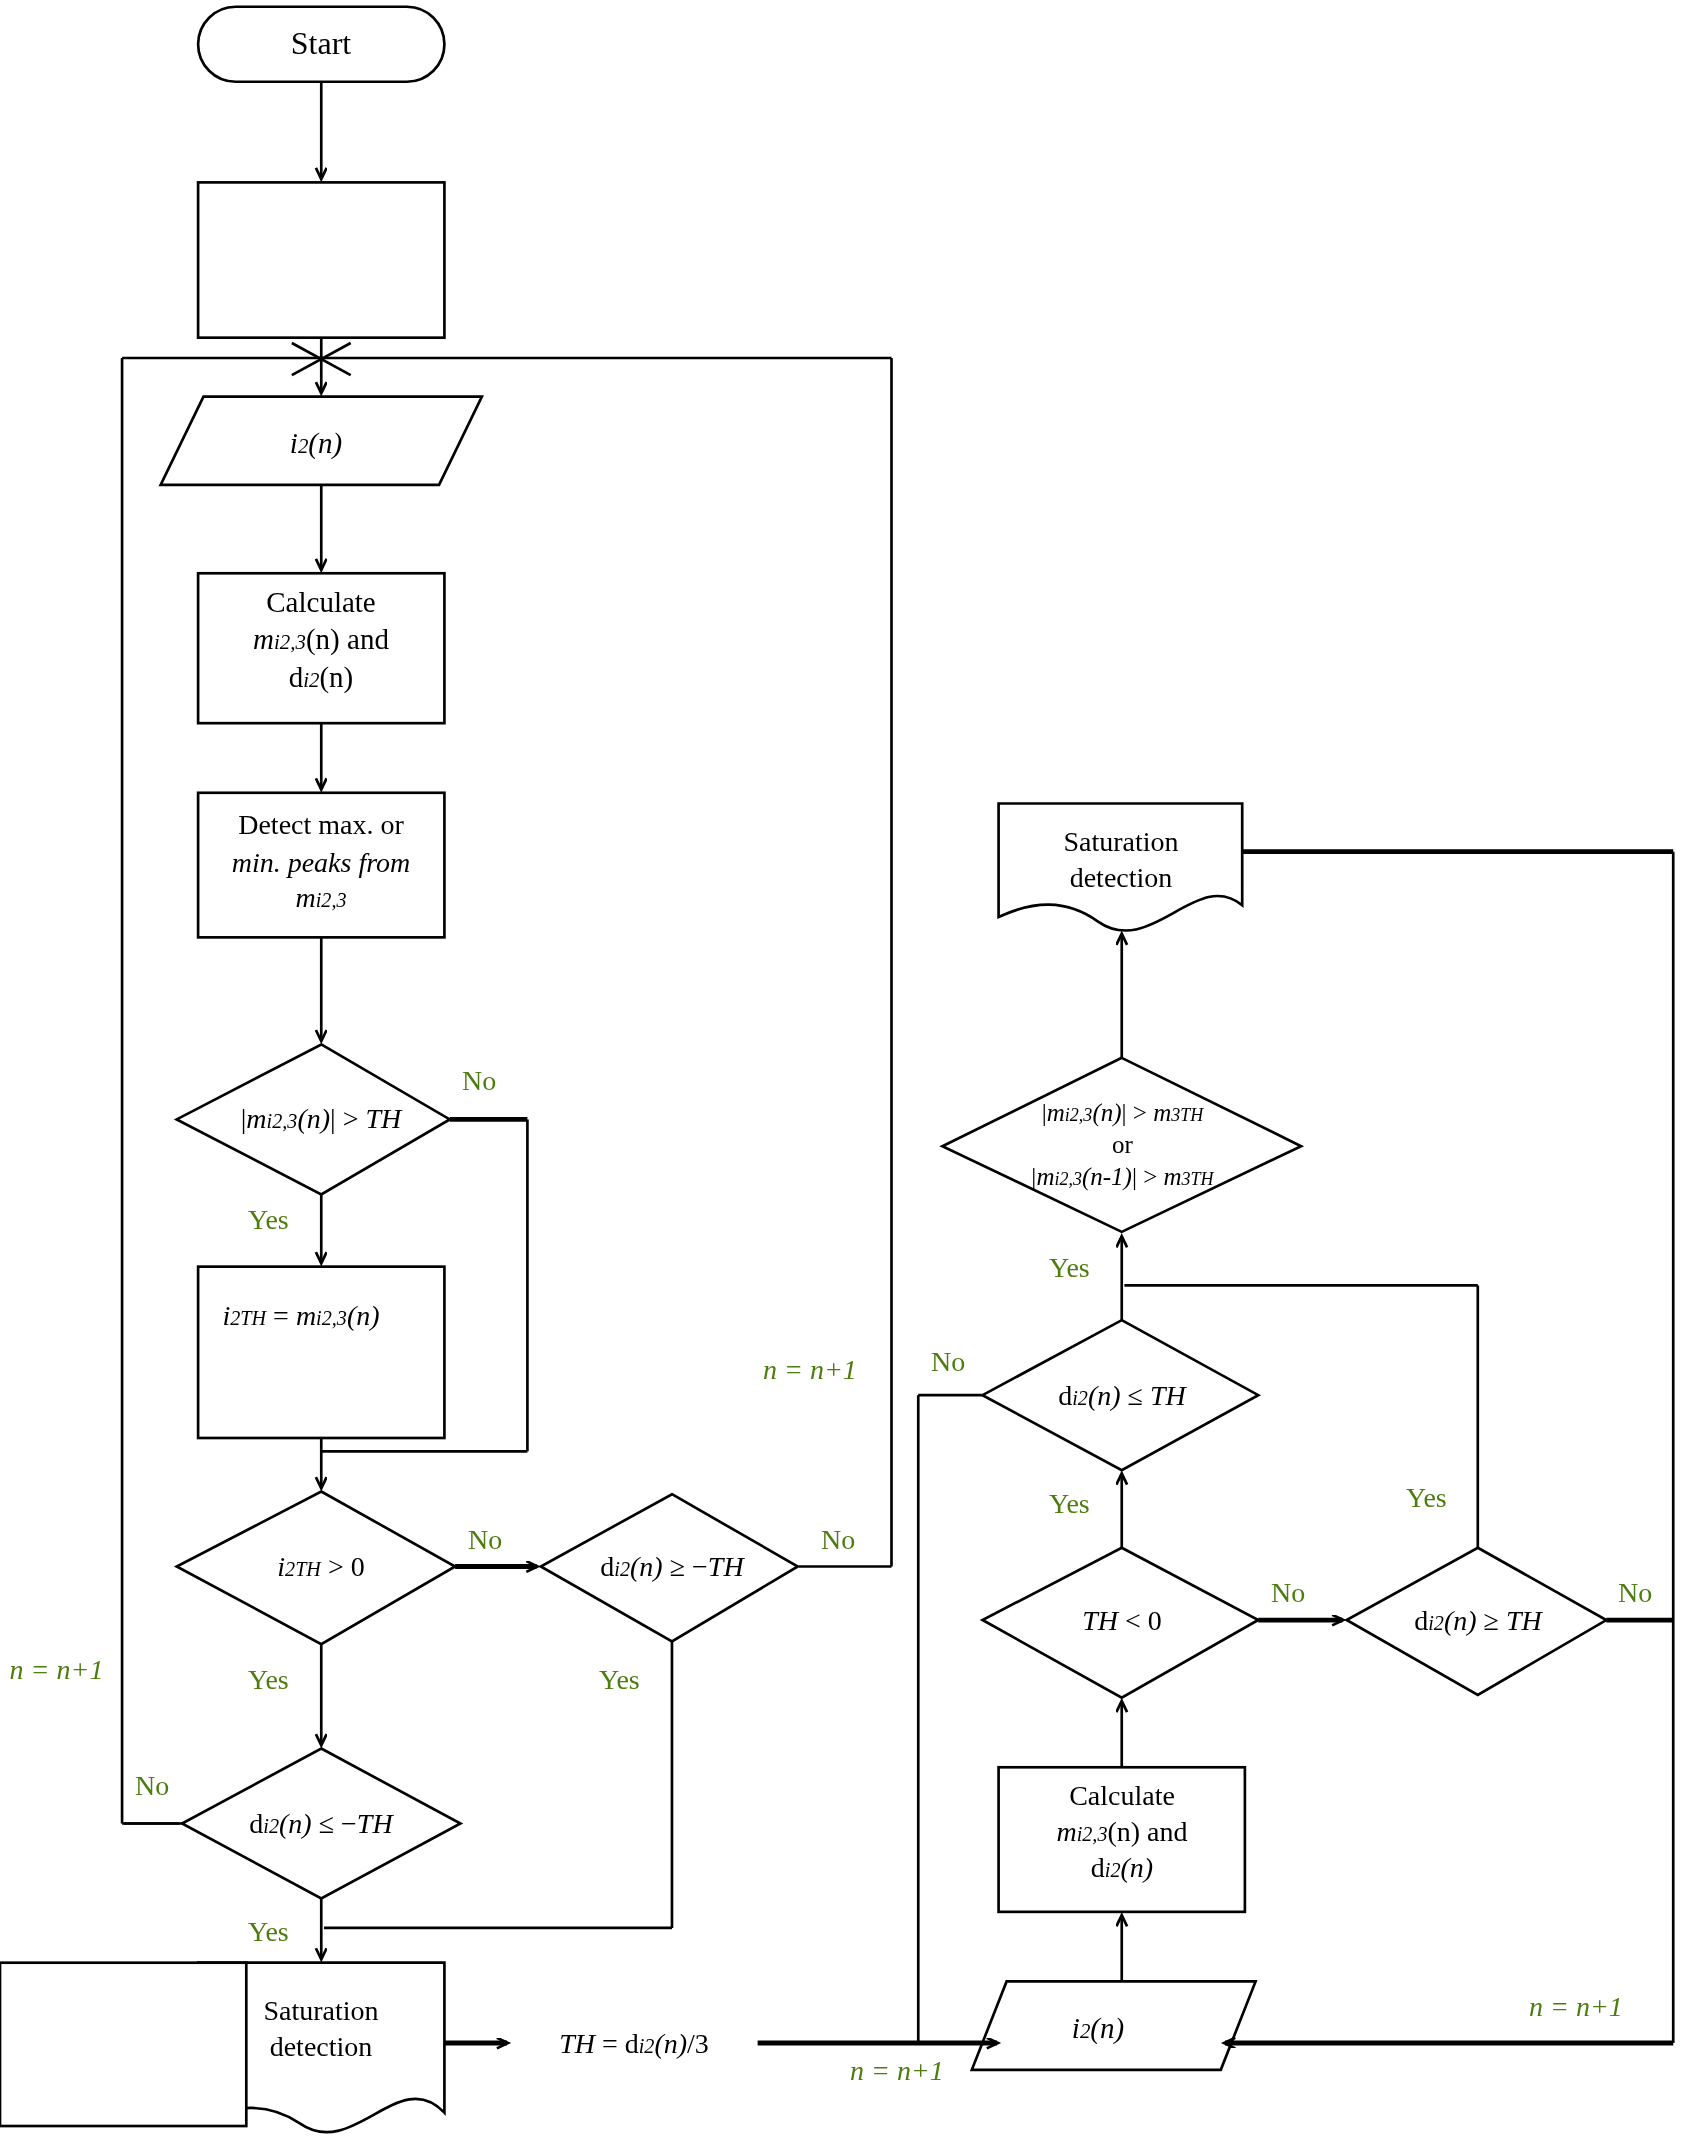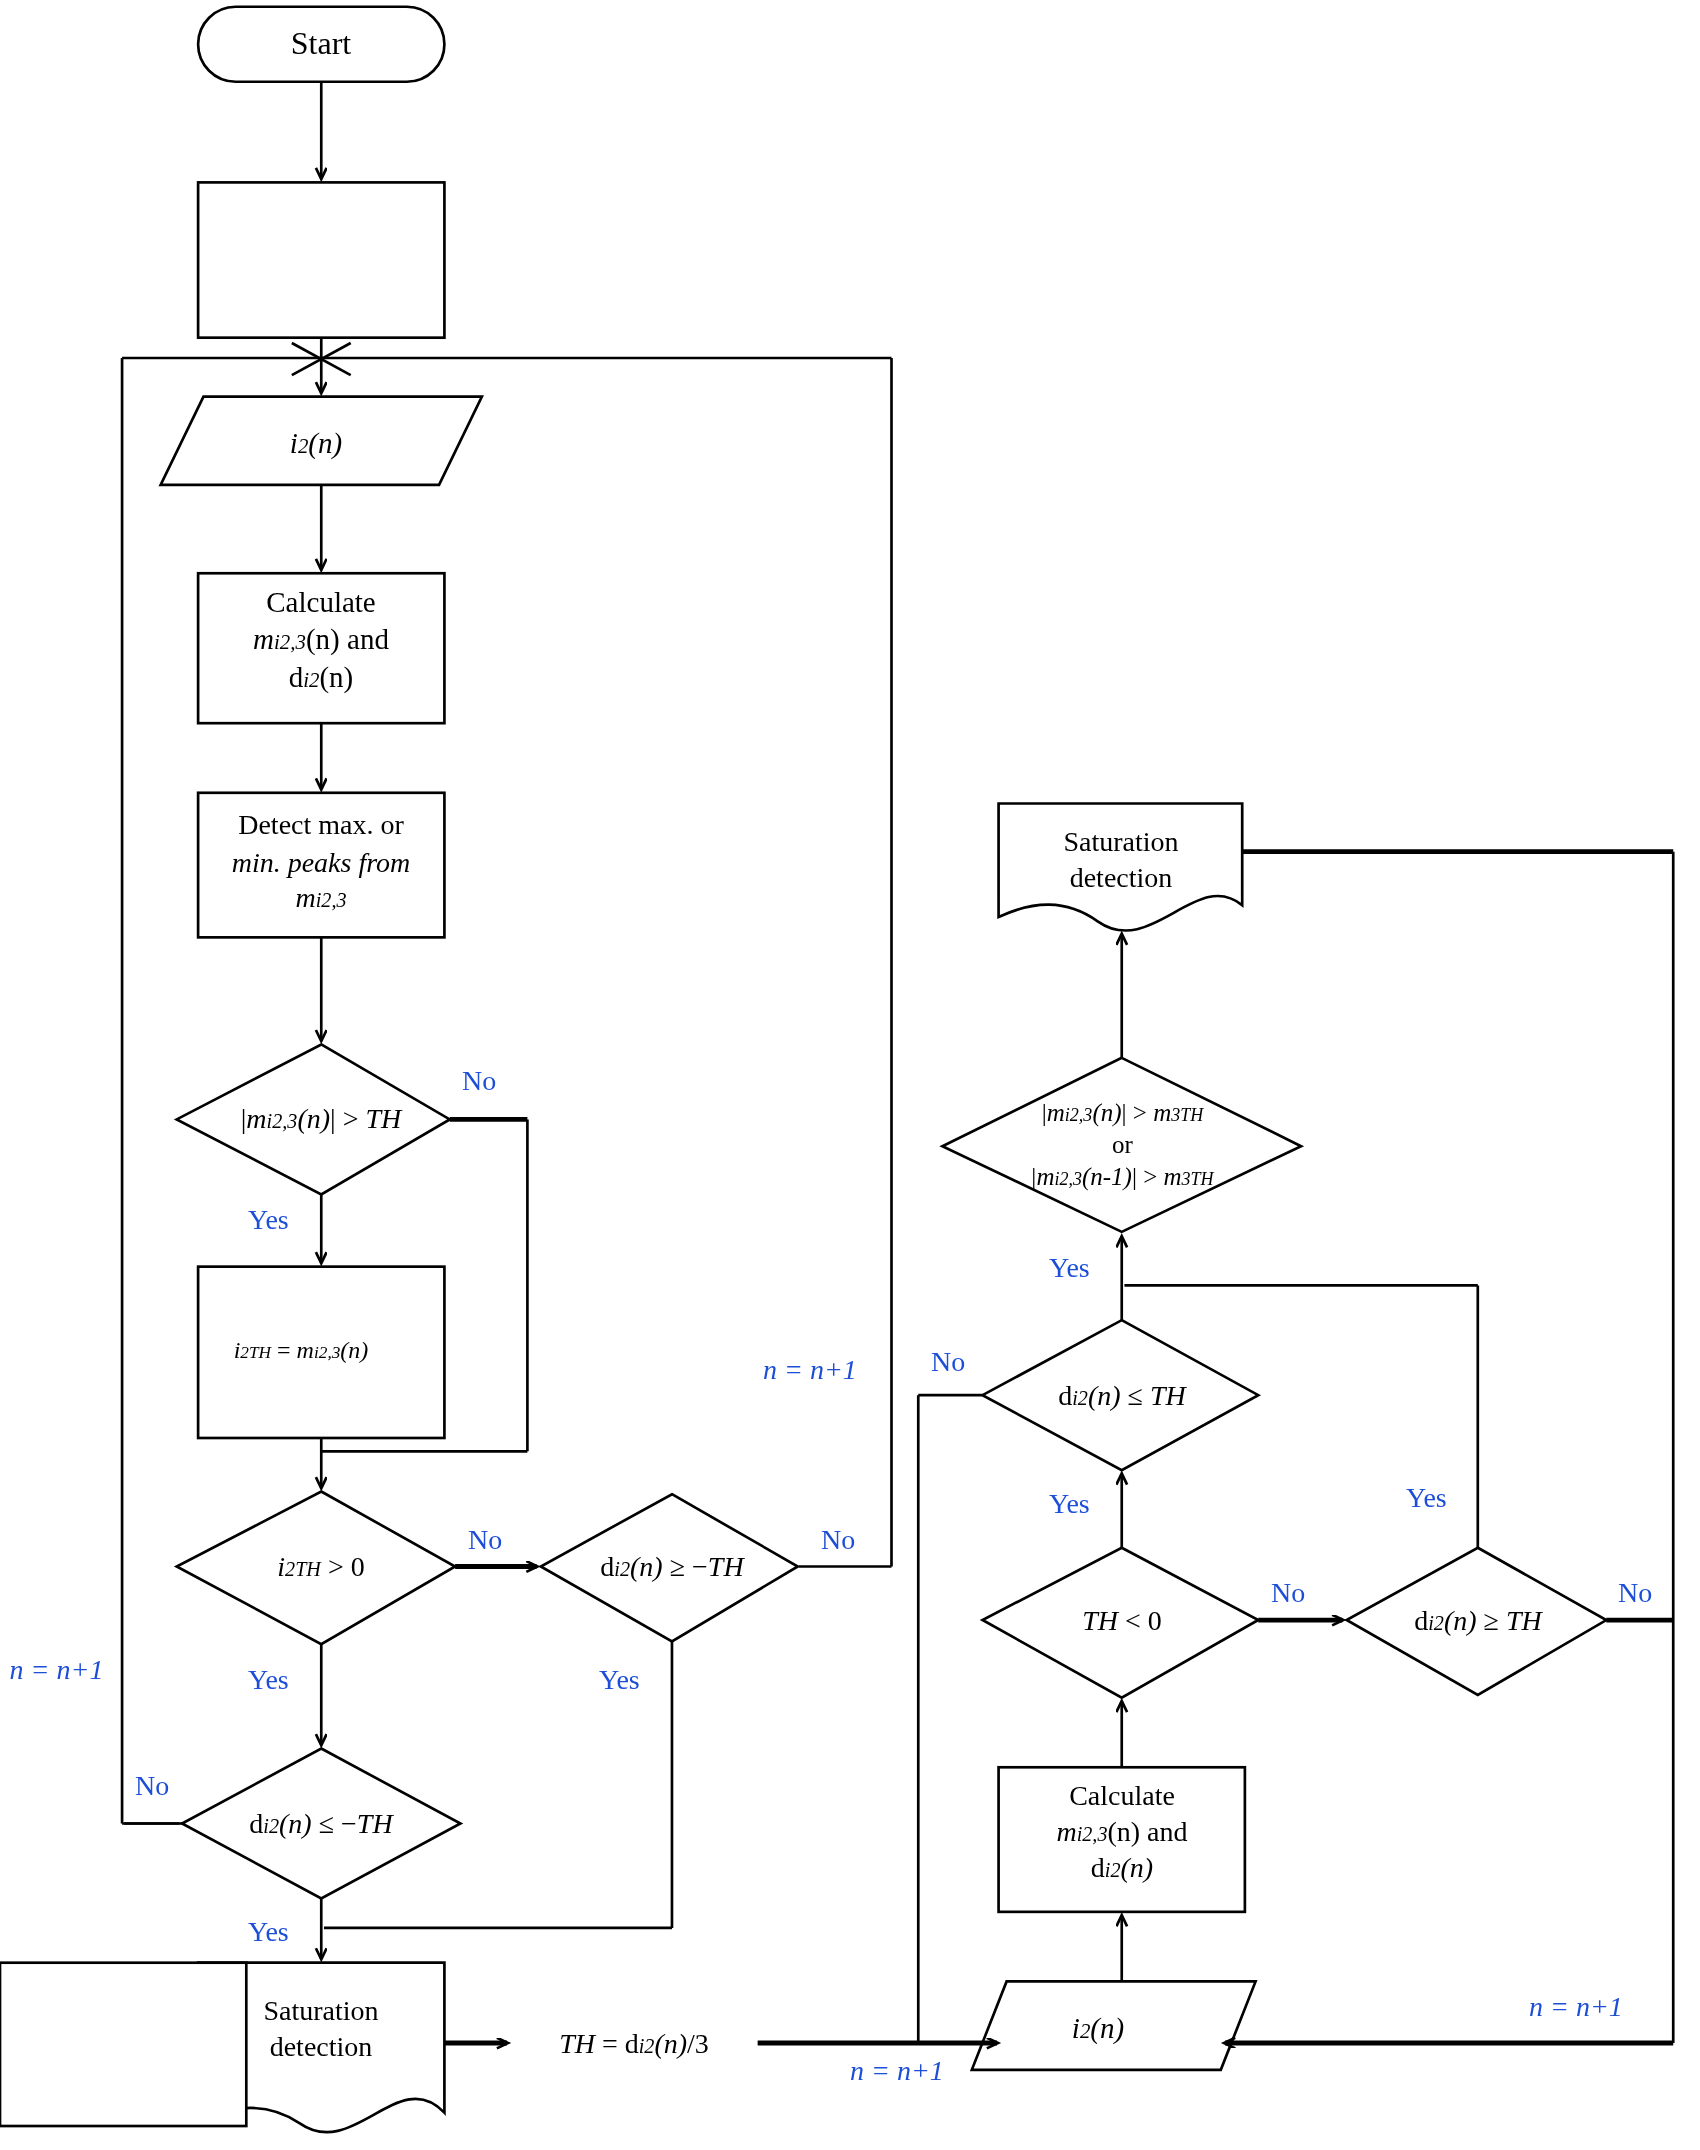--- a/index.html
+++ b/index.html
@@ -4,21 +4,21 @@
 <style>
   html,body{margin:0;padding:0;background:#ffffff;}
   #root{position:relative;width:1700px;height:2151px;background:#ffffff;
         font-family:"Liberation Serif","DejaVu Serif",serif;}
   svg{position:absolute;left:0;top:0;width:1700px;height:2151px;}
   .shp{fill:#ffffff;stroke:#000000;stroke-width:5;}
   .ln{stroke:#000000;stroke-width:5;fill:none;}
   .ln-thick{stroke:#000000;stroke-width:9;fill:none;}
   .node-label{position:absolute;text-align:center;line-height:1.18;
               color:#000;pointer-events:none;white-space:nowrap;}
-  .edge-label{position:absolute;color:#1d4ed8;white-space:nowrap;pointer-events:none;}
+  .edge-label{position:absolute;color:#4d7c0f;white-space:nowrap;pointer-events:none;}
   .it{font-style:italic;}
   .sub{font-size:0.72em;font-style:italic;}
 </style>
 </head>
 <body>
 
 <div id="root">
 
   <svg viewBox="0 0 3175 4016" xmlns="http://www.w3.org/2000/svg">
     <defs>
@@ -158,21 +158,21 @@
   <div class="node-label" style="left:198px;top:808px;width:246px;font-size:28px;">
     <div>Detect max. or</div>
     <div style="margin-top:5px;font-style:italic;">min. peaks from</div>
     <div style="margin-top:2px;"><span class="it">m</span><span class="sub">i2,3</span></div>
   </div>
 
   <div class="node-label" style="left:182px;top:1102px;width:278px;font-size:28px;">
     <span>|</span><span class="it">m</span><span class="sub">i2,3</span><span class="it">(n)</span><span>| &gt; </span><span class="it">TH</span>
   </div>
 
-  <div class="node-label" style="left:198px;top:1336px;width:206px;font-size:24px;">
+  <div class="node-label" style="left:198px;top:1299px;width:206px;font-size:28px;">
     <span class="it">i</span><span class="sub">2TH</span><span> = </span><span class="it">m</span><span class="sub">i2,3</span><span class="it">(n)</span>
   </div>
 
   <div class="node-label" style="left:187px;top:1550px;width:268px;font-size:28px;">
     <span class="it">i</span><span class="sub">2TH</span><span> &gt; 0</span>
   </div>
 
   <div class="node-label" style="left:538px;top:1550px;width:268px;font-size:28px;">
     <span>d</span><span class="sub">i2</span><span class="it">(n)</span><span> ≥ −</span><span class="it">TH</span>
   </div>

